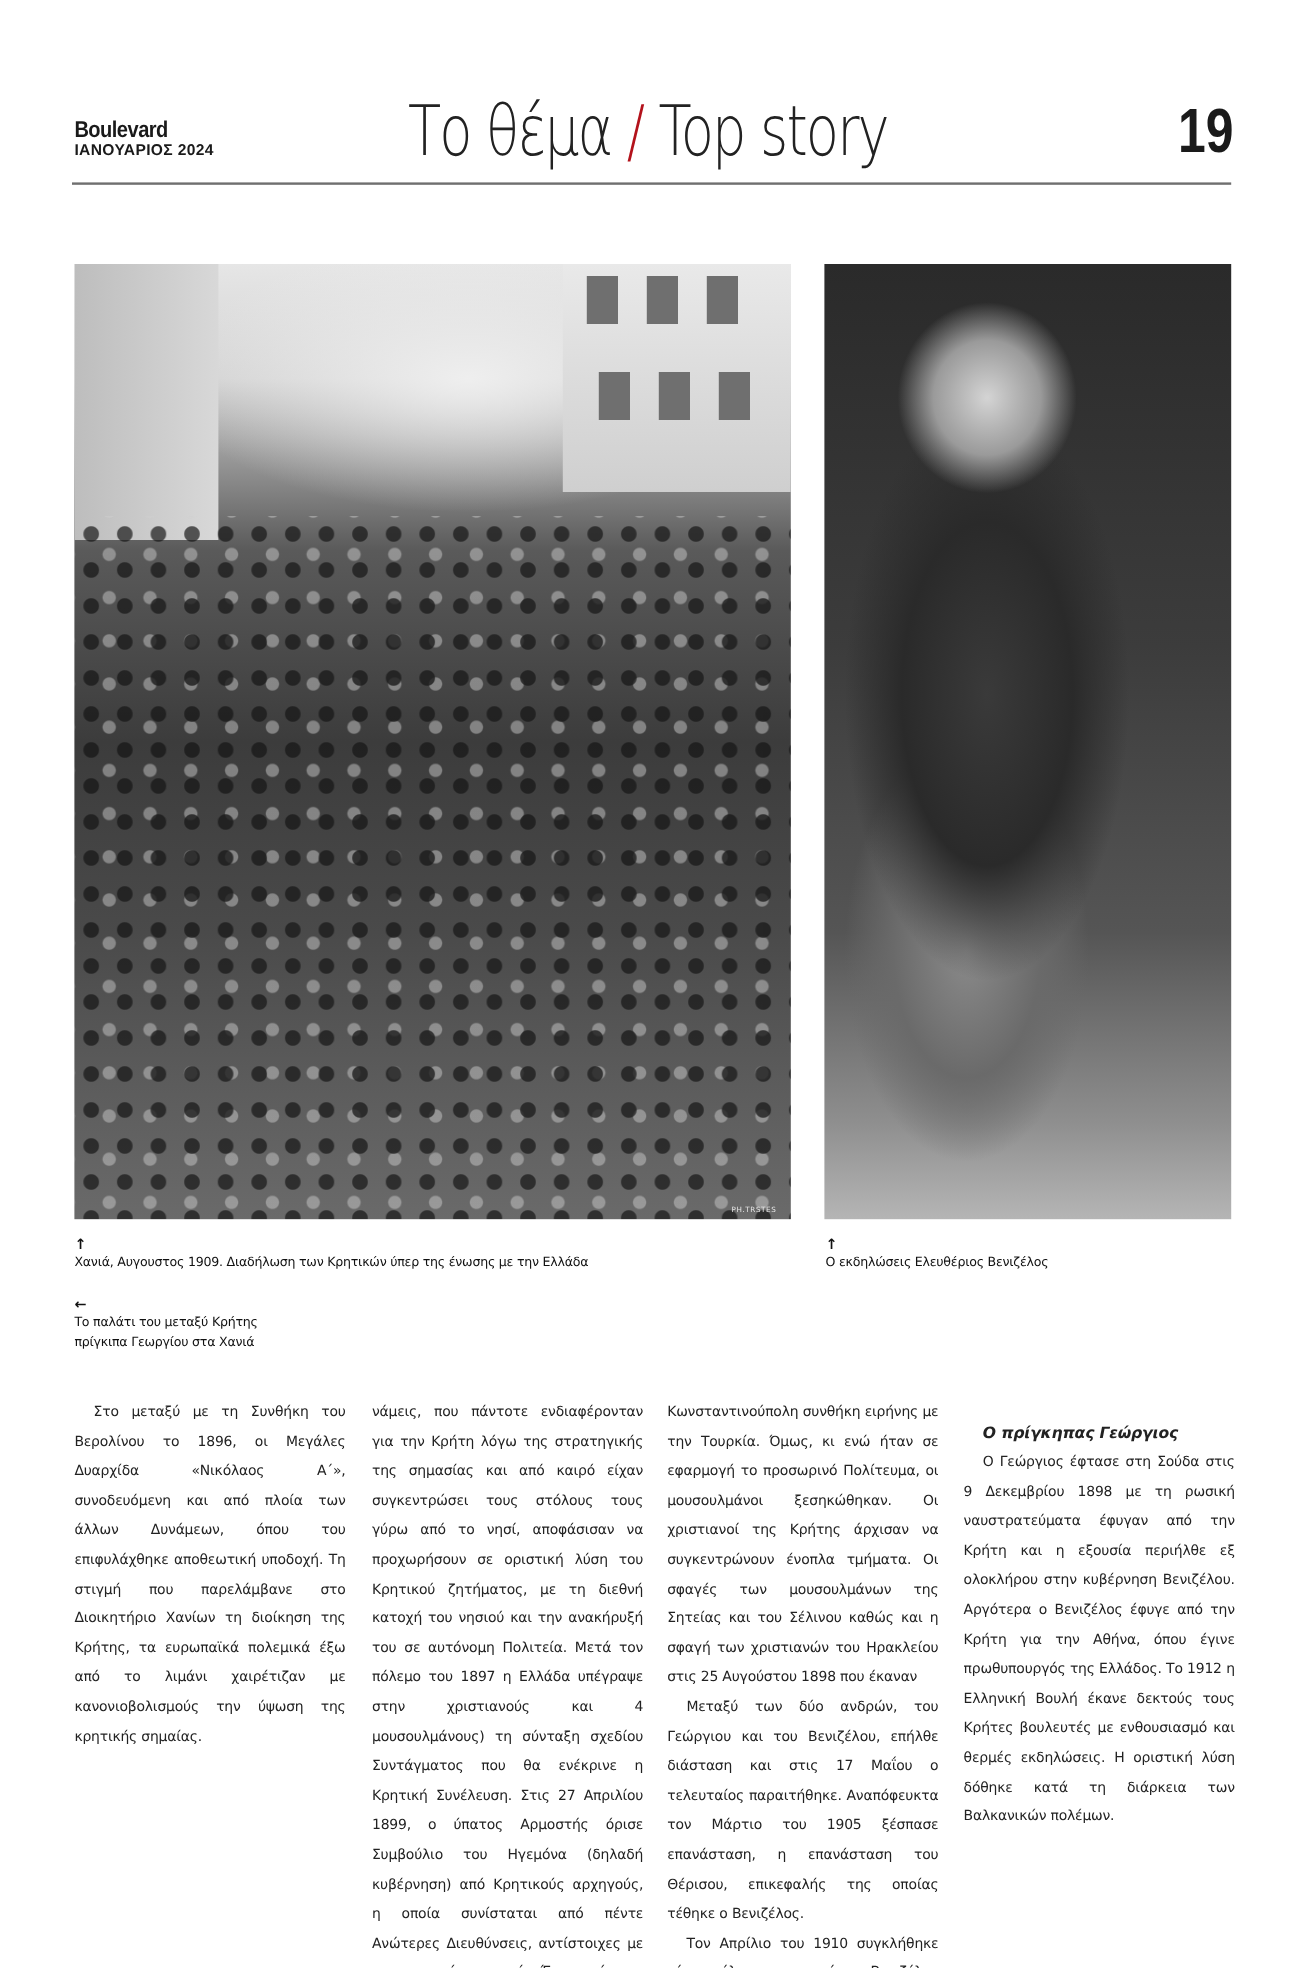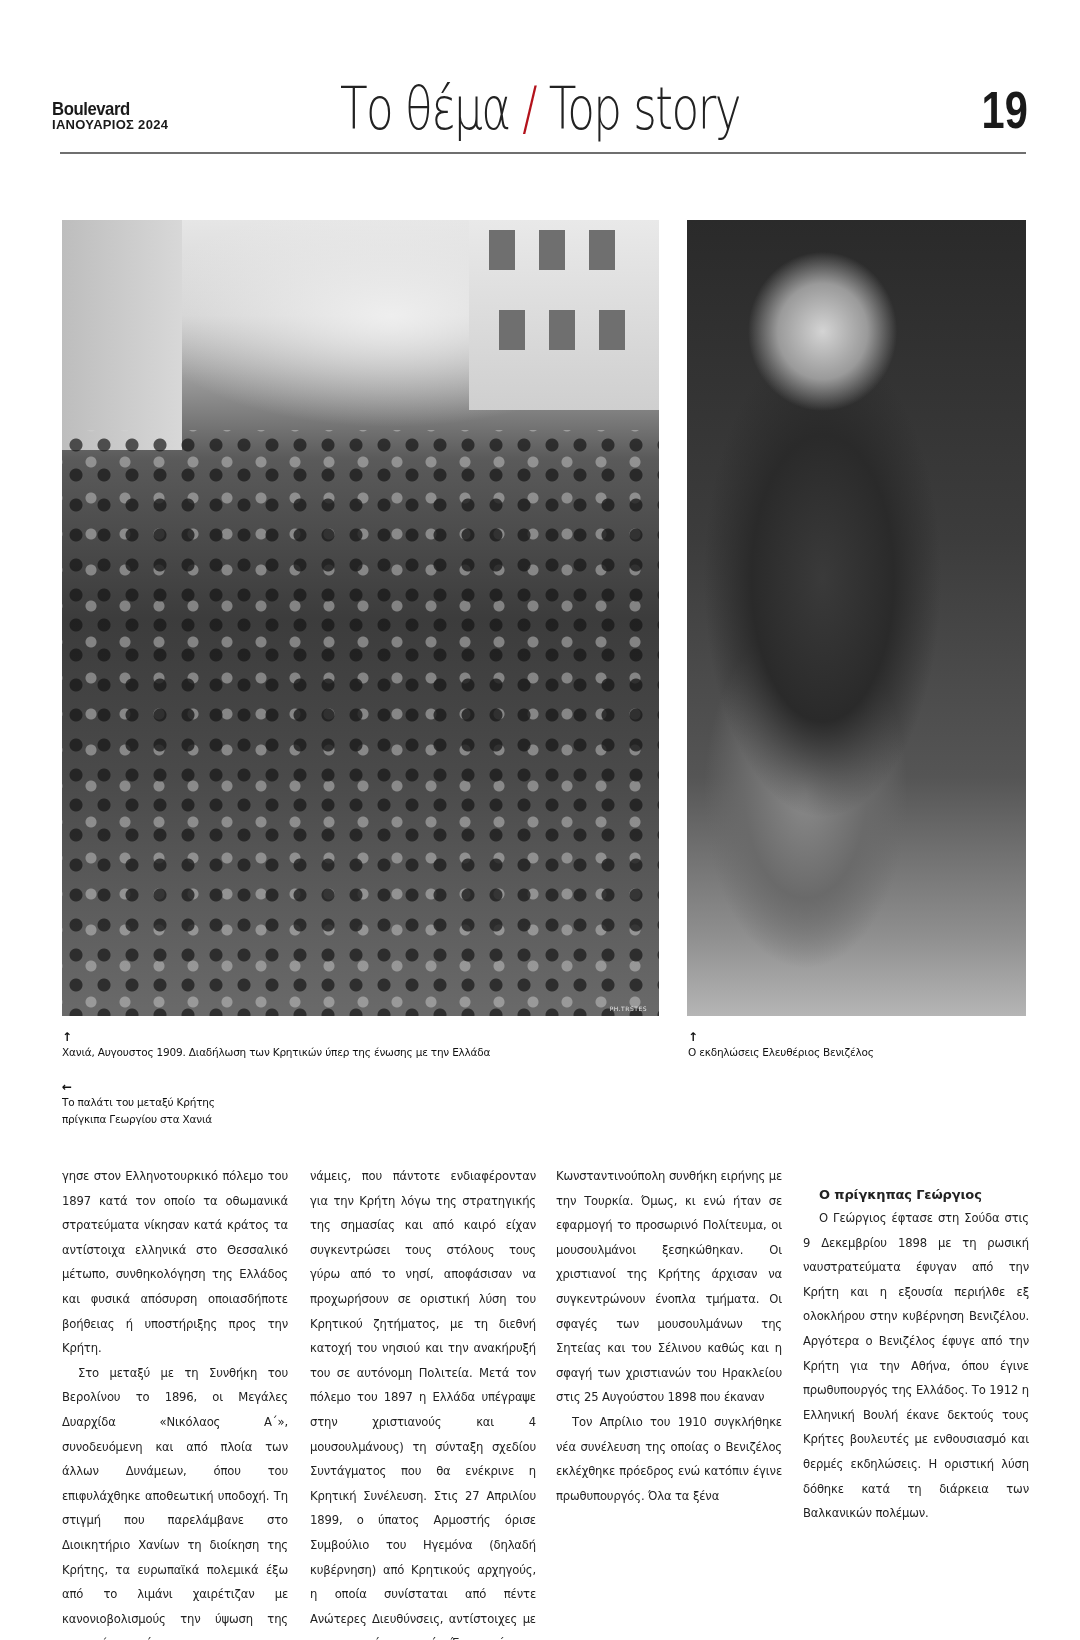--- a/index.html
+++ b/index.html
@@ -1,17 +1,17 @@
 <!DOCTYPE html>
 <html><head>
 <meta charset="utf-8">
 <style>
   html, body { margin:0; padding:0; background:#ffffff; }
   body { width:1080px; height:1640px; position:relative; overflow:hidden; font-family:"DejaVu Sans", sans-serif; color:#1a1a1a; }
-  .brand { position:absolute; left:52px; top:100px; }
+  .brand { position:absolute; left:62px; top:100px; }
   .brand-name { font-family:"Liberation Sans", sans-serif; font-weight:bold; font-size:19px; line-height:18px; letter-spacing:-0.5px; transform:scaleX(0.88); transform-origin:left; display:block; }
   .brand-date { font-family:"Liberation Sans", sans-serif; font-weight:bold; font-size:13px; line-height:14px; letter-spacing:0.3px; display:block; }
   .section-title { position:absolute; left:340px; top:74px; font-family:"DejaVu Sans", sans-serif; font-weight:200; font-size:58px; line-height:70px; letter-spacing:-2px; transform:scaleX(0.78); transform-origin:left; white-space:nowrap; color:#222; }
   .section-title .slash { color:#b3121b; }
   .section-title span { font-weight:200; }
   .page-number { position:absolute; right:52px; top:80px; font-family:"Liberation Sans", sans-serif; font-weight:bold; font-size:52px; line-height:60px; transform:scaleX(0.8); transform-origin:right; }
   .header-rule { position:absolute; left:60px; top:152px; width:966px; height:2px; background:#6f6f6f; }
 
   .photo { position:absolute; overflow:hidden; }
   .photo-crowd { left:62px; top:220px; width:597px; height:796px;
@@ -42,21 +42,21 @@
   .cap-venizelos { left:688px; top:1030px; }
   .cap-palace { left:62px; top:1080px; width:220px; }
 
   .body-col { position:absolute; top:1164px; width:226px; font-family:"DejaVu Sans", sans-serif; font-size:11.6px; line-height:24.6px; color:#222; text-align:justify; letter-spacing:-0.15px; }
   .body-col p { margin:0; text-indent:0; }
   .body-col p.indent { text-indent:16px; }
   .col1 { left:62px; }
   .col2 { left:310px; }
   .col3 { left:556px; }
   .col4 { left:803px; }
-  .subhead { font-weight:bold; font-size:13px; margin:20px 0 0 16px !important; line-height:22px; text-align:left; }
+  .subhead { font-weight:bold; font-size:13px; margin:20px 0 0 16px !important; line-height:22px; text-align:left;font-style:italic; }
 </style>
 </head>
 <body>
 
 <div class="brand">
   <span class="brand-name">Boulevard</span>
   <span class="brand-date">ΙΑΝΟΥΑΡΙΟΣ 2024</span>
 </div>
 <div class="section-title">
   <span>Το θέμα</span>
@@ -89,27 +89,27 @@
   <span class="arrow">↑</span>
   <span>Ο εκδηλώσεις Ελευθέριος Βενιζέλος</span>
 </div>
 <div class="caption cap-palace">
   <span class="arrow">←</span>
   <span style="display:block">Το παλάτι του μεταξύ Κρήτης</span>
   <span style="display:block">πρίγκιπα Γεωργίου στα Χανιά</span>
 </div>
 
 <div class="body-col col1">
-  <p>γησε στον Ελληνοτουρκικό πόλεμο του 1897 κατά τον οποίο τα οθωμανικά στρατεύματα νίκησαν κατά κράτος τα αντίστοιχα ελληνικά στο Θεσσαλικό μέτωπο, συνθηκολόγηση της Ελλάδος και φυσικά απόσυρση οποιασδήποτε βοήθειας ή υποστήριξης προς την Κρήτη.</p>
   <p class="indent">Στο μεταξύ με τη Συνθήκη του Βερολίνου το 1896, οι Μεγάλες Δυαρχίδα «Νικόλαος Α΄», συνοδευόμενη και από πλοία των άλλων Δυνάμεων, όπου του επιφυλάχθηκε αποθεωτική υποδοχή. Τη στιγμή που παρελάμβανε στο Διοικητήριο Χανίων τη διοίκηση της Κρήτης, τα ευρωπαϊκά πολεμικά έξω από το λιμάνι χαιρέτιζαν με κανονιοβολισμούς την ύψωση της κρητικής σημαίας.</p>
 
 </div>
 <div class="body-col col2">
   <p>νάμεις, που πάντοτε ενδιαφέρονταν για την Κρήτη λόγω της στρατηγικής της σημασίας και από καιρό είχαν συγκεντρώσει τους στόλους τους γύρω από το νησί, αποφάσισαν να προχωρήσουν σε οριστική λύση του Κρητικού ζητήματος, με τη διεθνή κατοχή του νησιού και την ανακήρυξή του σε αυτόνομη Πολιτεία. Μετά τον πόλεμο του 1897 η Ελλάδα υπέγραψε στην χριστιανούς και 4 μουσουλμάνους) τη σύνταξη σχεδίου Συντάγματος που θα ενέκρινε η Κρητική Συνέλευση. Στις 27 Απριλίου 1899, ο ύπατος Αρμοστής όρισε Συμβούλιο του Ηγεμόνα (δηλαδή κυβέρνηση) από Κρητικούς αρχηγούς, η οποία συνίσταται από πέντε Ανώτερες Διευθύνσεις, αντίστοιχες με τα σημερινά υπουργεία. Ένας από τους συμβούλους ήταν ο Ελευθέριος Βενιζέλος της Διεύθυνσης Δικαιοσύνης.</p>
 </div>
 <div class="body-col col3">
   <p>Κωνσταντινούπολη συνθήκη ειρήνης με την Τουρκία. Όμως, κι ενώ ήταν σε εφαρμογή το προσωρινό Πολίτευμα, οι μουσουλμάνοι ξεσηκώθηκαν. Οι χριστιανοί της Κρήτης άρχισαν να συγκεντρώνουν ένοπλα τμήματα. Οι σφαγές των μουσουλμάνων της Σητείας και του Σέλινου καθώς και η σφαγή των χριστιανών του Ηρακλείου στις 25 Αυγούστου 1898 που έκαναν</p>
+  <p class="indent">Μεταξύ των δύο ανδρών, του Γεώργιου και του Βενιζέλου, επήλθε διάσταση και στις 17 Μαΐου ο τελευταίος παραιτήθηκε. Αναπόφευκτα τον Μάρτιο του 1905 ξέσπασε επανάσταση, η επανάσταση του Θέρισου, επικεφαλής της οποίας τέθηκε ο Βενιζέλος.</p>
   <p class="indent">Τον Απρίλιο του 1910 συγκλήθηκε νέα συνέλευση της οποίας ο Βενιζέλος εκλέχθηκε πρόεδρος ενώ κατόπιν έγινε πρωθυπουργός. Όλα τα ξένα</p>
 </div>
 <div class="body-col col4">
   <p class="subhead">Ο πρίγκηπας Γεώργιος</p>
   <p class="indent"><span>Ο Γεώργιος έφτασε στη Σούδα στις 9 Δεκεμβρίου 1898 με τη ρωσική ναυστρατεύματα έφυγαν από την Κρήτη και η εξουσία περιήλθε εξ ολοκλήρου στην κυβέρνηση Βενιζέλου. Αργότερα ο Βενιζέλος έφυγε από την Κρήτη για την Αθήνα, όπου έγινε πρωθυπουργός της Ελλάδος. Το 1912 η Ελληνική Βουλή έκανε δεκτούς τους Κρήτες βουλευτές με ενθουσιασμό και θερμές εκδηλώσεις. Η οριστική λύση δόθηκε κατά τη διάρκεια των Βαλκανικών πολέμων.</span></p>
 </div>
 
 </body></html>

